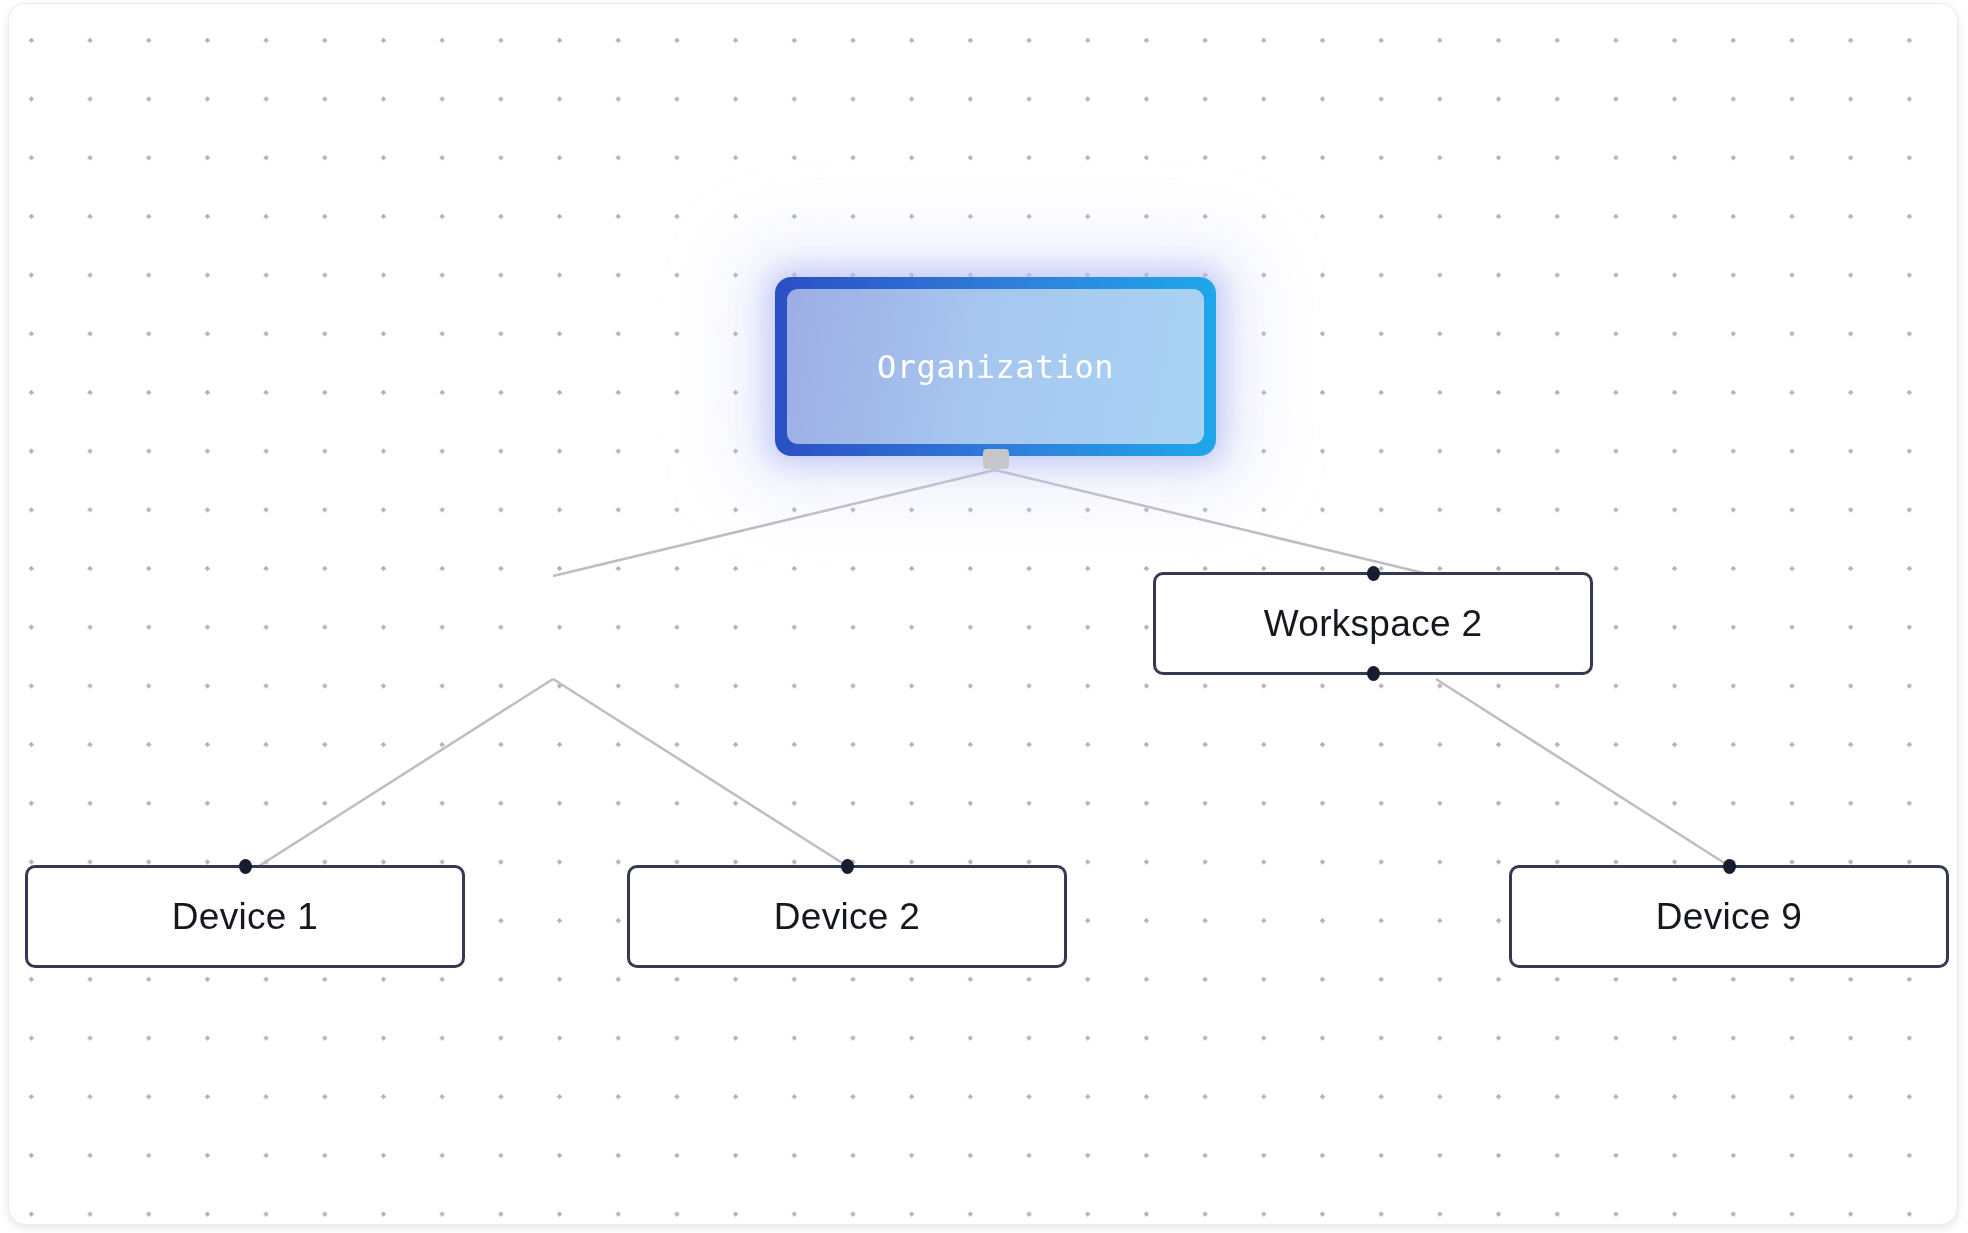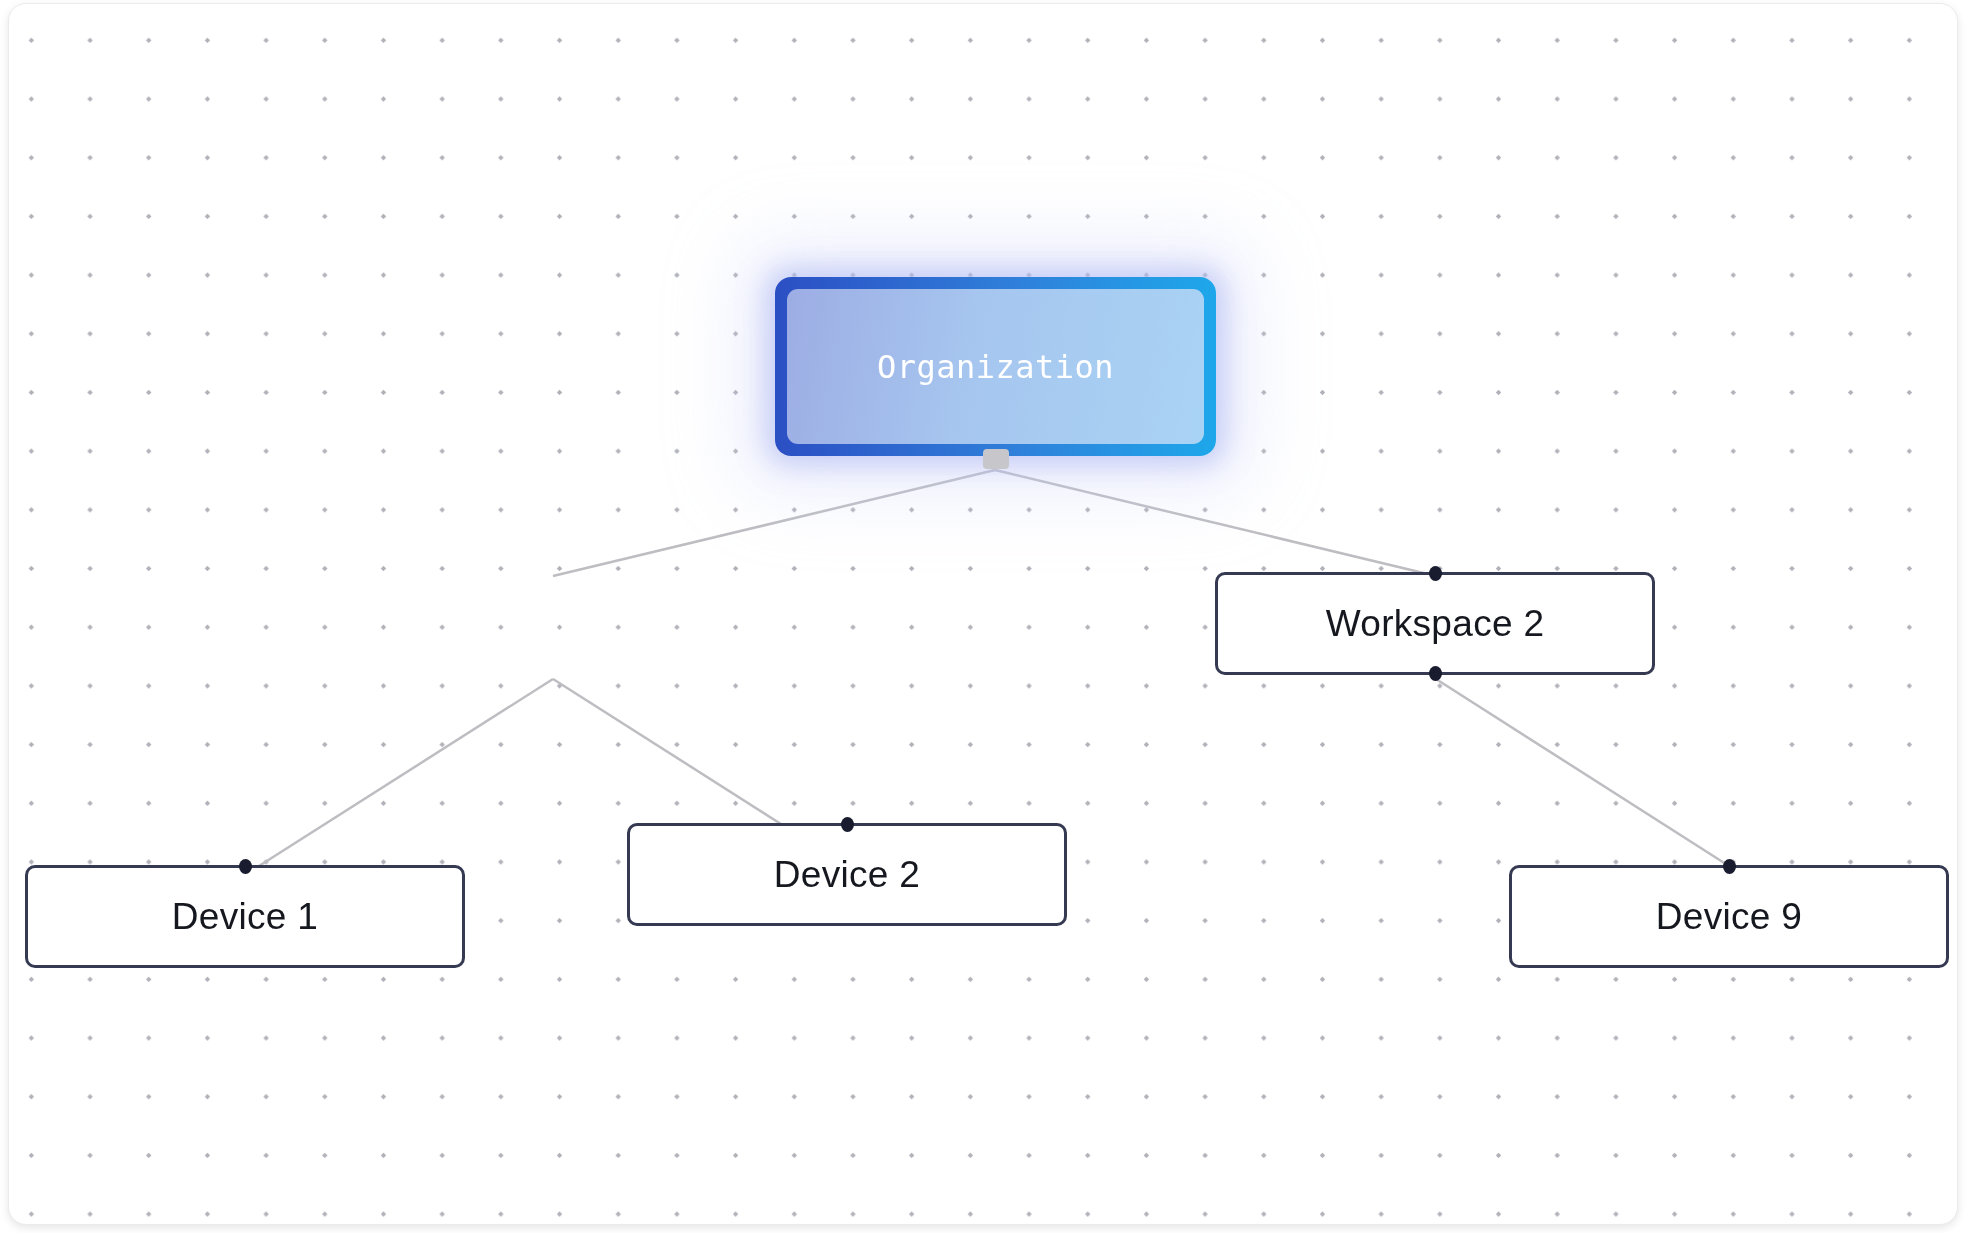--- a/index.html
+++ b/index.html
@@ -84,23 +84,23 @@
     align-items: center;
     justify-content: center;
     font-family: "DejaVu Sans Mono", monospace;
     font-size: 32px;
     color: #ffffff;
     letter-spacing: 0.5px;
   }
 
   
   .node-ws1 { left: 325px;  top: 568px; }
-  .node-ws2 { left: 1206px; top: 568px; }
+  .node-ws2 { left: 1144px; top: 568px; }
   .node-d1  { left: 16px;   top: 861px; }
-  .node-d2  { left: 618px;  top: 819px; align-items: center; }
+  .node-d2  { left: 618px;  top: 861px; align-items: center; }
   .node-d3  { left: 1500px; top: 861px; }
 
   
   .handle-dot {
     position: absolute;
     left: 50%;
     width: 13px;
     height: 15px;
     margin-left: -6.5px;
     background: #191c2e;

